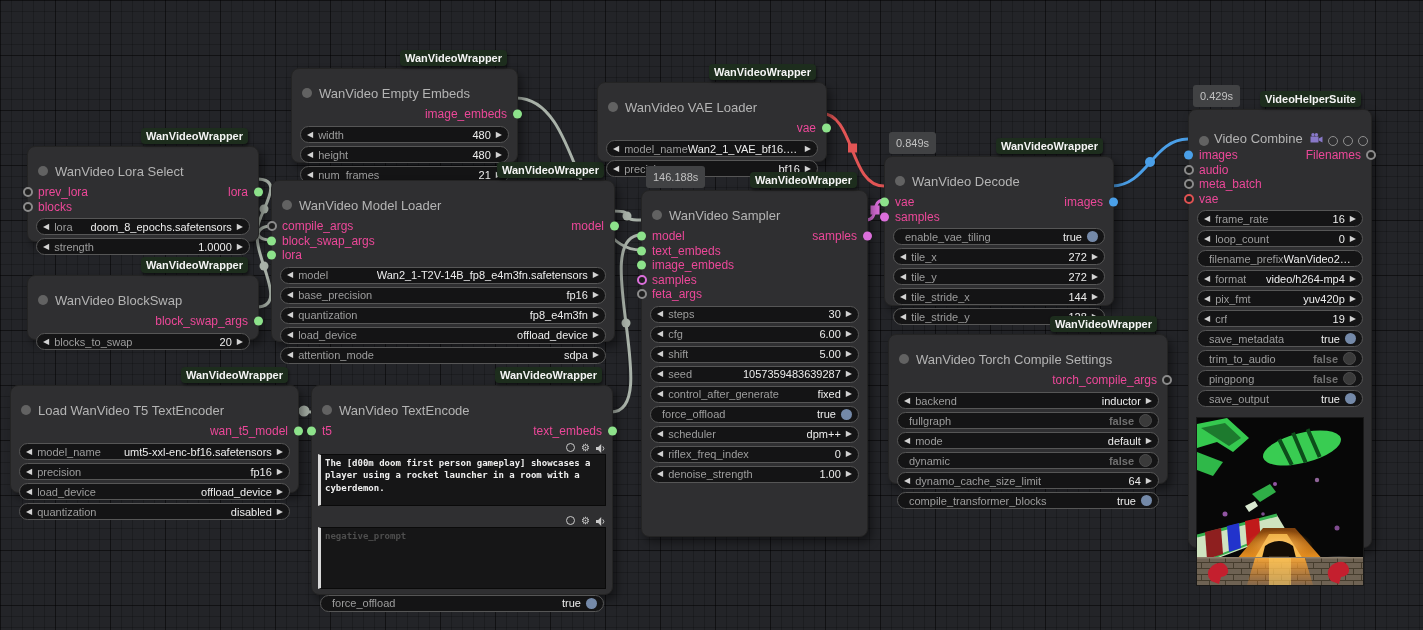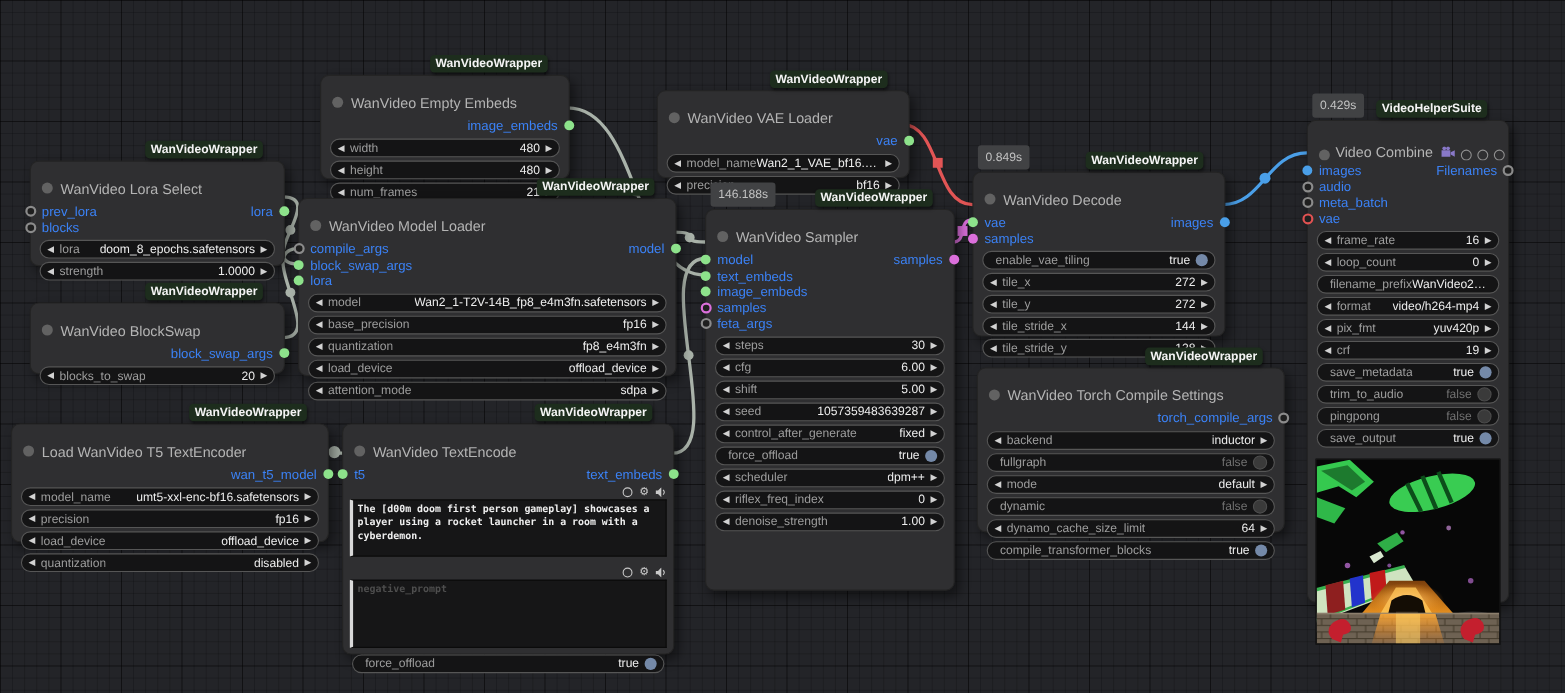--- a/index.html
+++ b/index.html
@@ -13,47 +13,47 @@
       linear-gradient(90deg, rgba(0,0,0,.20) 1px, transparent 1px);
     background-size:55px 55px,55px 55px,11px 11px,11px 11px;
     font-family:"Liberation Sans",sans-serif;
   }
   .links{position:absolute;left:0;top:0;z-index:1;}
   .node{position:absolute;z-index:2;background:#2f2f31;border:1px solid #242424;
     border-radius:8px;box-shadow:4px 5px 10px rgba(0,0,0,.45);}
   .ntitle{height:24px;display:flex;align-items:center;gap:7px;padding:0 10px;
     color:#b4b4b4;font-size:13px;white-space:nowrap;overflow:hidden;margin-top:12px;}
   .cdot{width:10px;height:10px;border-radius:50%;background:#626262;flex:none;}
-  .pack{position:absolute;bottom:calc(100% + 3px);right:19px;background:#1d2d1d;color:#f4f4f4;
+  .pack{position:absolute;bottom:calc(100% + 3px);right:10px;background:#1d2d1d;color:#f4f4f4;
     font-weight:bold;font-size:11px;line-height:14px;padding:1px 5px;border-radius:4px;
     box-shadow:1px 2px 3px rgba(0,0,0,.5);white-space:nowrap;}
   .tbadge{position:absolute;bottom:calc(100% + 3px);left:4px;background:#414244;color:#c2c2c2;
     font-size:11px;line-height:14px;padding:4px 7px;border-radius:3px;white-space:nowrap;}
   .io{position:relative;padding:2px 10px;}
   .io.h1{height:15px;}
   .prow{position:relative;height:14.5px;display:flex;align-items:center;
-    font-size:12px;color:#3b82f6;white-space:nowrap;}
+    font-size:12px;color:#ec4899;white-space:nowrap;}
   .outs{position:absolute;top:2px;right:10px;}
   .outs .prow{justify-content:flex-end;}
   .dot{position:absolute;width:9px;height:9px;border-radius:50%;top:50%;
     transform:translateY(-50%);box-sizing:border-box;}
   .dot.in{left:-15px;} .dot.out{right:-15px;left:auto;}
   .f-green{background:#8de28b;} .f-pink{background:#db6fdb;}
   .f-blue{background:#4a9fe8;}
   .ring{background:#1f1f1f;border:2.5px solid #8b8b8b;width:10px;height:10px;}
   .ring.r-pink{border-color:#db6fdb;} .ring.r-red{border-color:#e05252;}
   .widgets{padding:2px 8px;}
   .widget{height:15px;margin-bottom:3px;background:#141415;border:1px solid #565656;
     border-radius:9px;display:flex;align-items:center;padding:0 6px;font-size:11px;
     color:#9d9d9d;white-space:nowrap;overflow:hidden;}
   .arr{flex:none;color:#d2d2d2;font-size:8px;line-height:1;}
   .arr.l::before{content:"◀";} .arr.r::before{content:"▶";}
   .wl{margin-left:5px;overflow:hidden;flex:none;}
   .wv{margin-left:auto;margin-right:5px;color:#ededed;overflow:hidden;text-overflow:ellipsis;text-align:center;}
-  .wv.off{color:#707070;}
+  .wv.off{color:#707070;font-weight:bold;}
   .knob{width:11px;height:11px;border-radius:50%;flex:none;}
   .knob.on{background:#7489a8;} .knob.off{background:#3a3a3a;border:1px solid #4c4c4c;}
   .icorow{display:flex;justify-content:flex-end;align-items:center;gap:6px;
     padding:2px 6px 1px 6px;height:10px;}
   .ic-ring{width:7px;height:7px;border:1px solid #c9c9c9;border-radius:50%;display:block;}
   .ic-gear{color:#c9c9c9;font-size:10px;line-height:8px;}
   .ic-gear::before{content:"⚙";}
   .ta-wrap{padding:0 6px;}
   .ta{display:block;width:100%;box-sizing:border-box;background:#161617;border:1px solid #0a0a0a;
     border-left:3px solid #d9d9d9;color:#efefef;font-family:"DejaVu Sans Mono",monospace;

